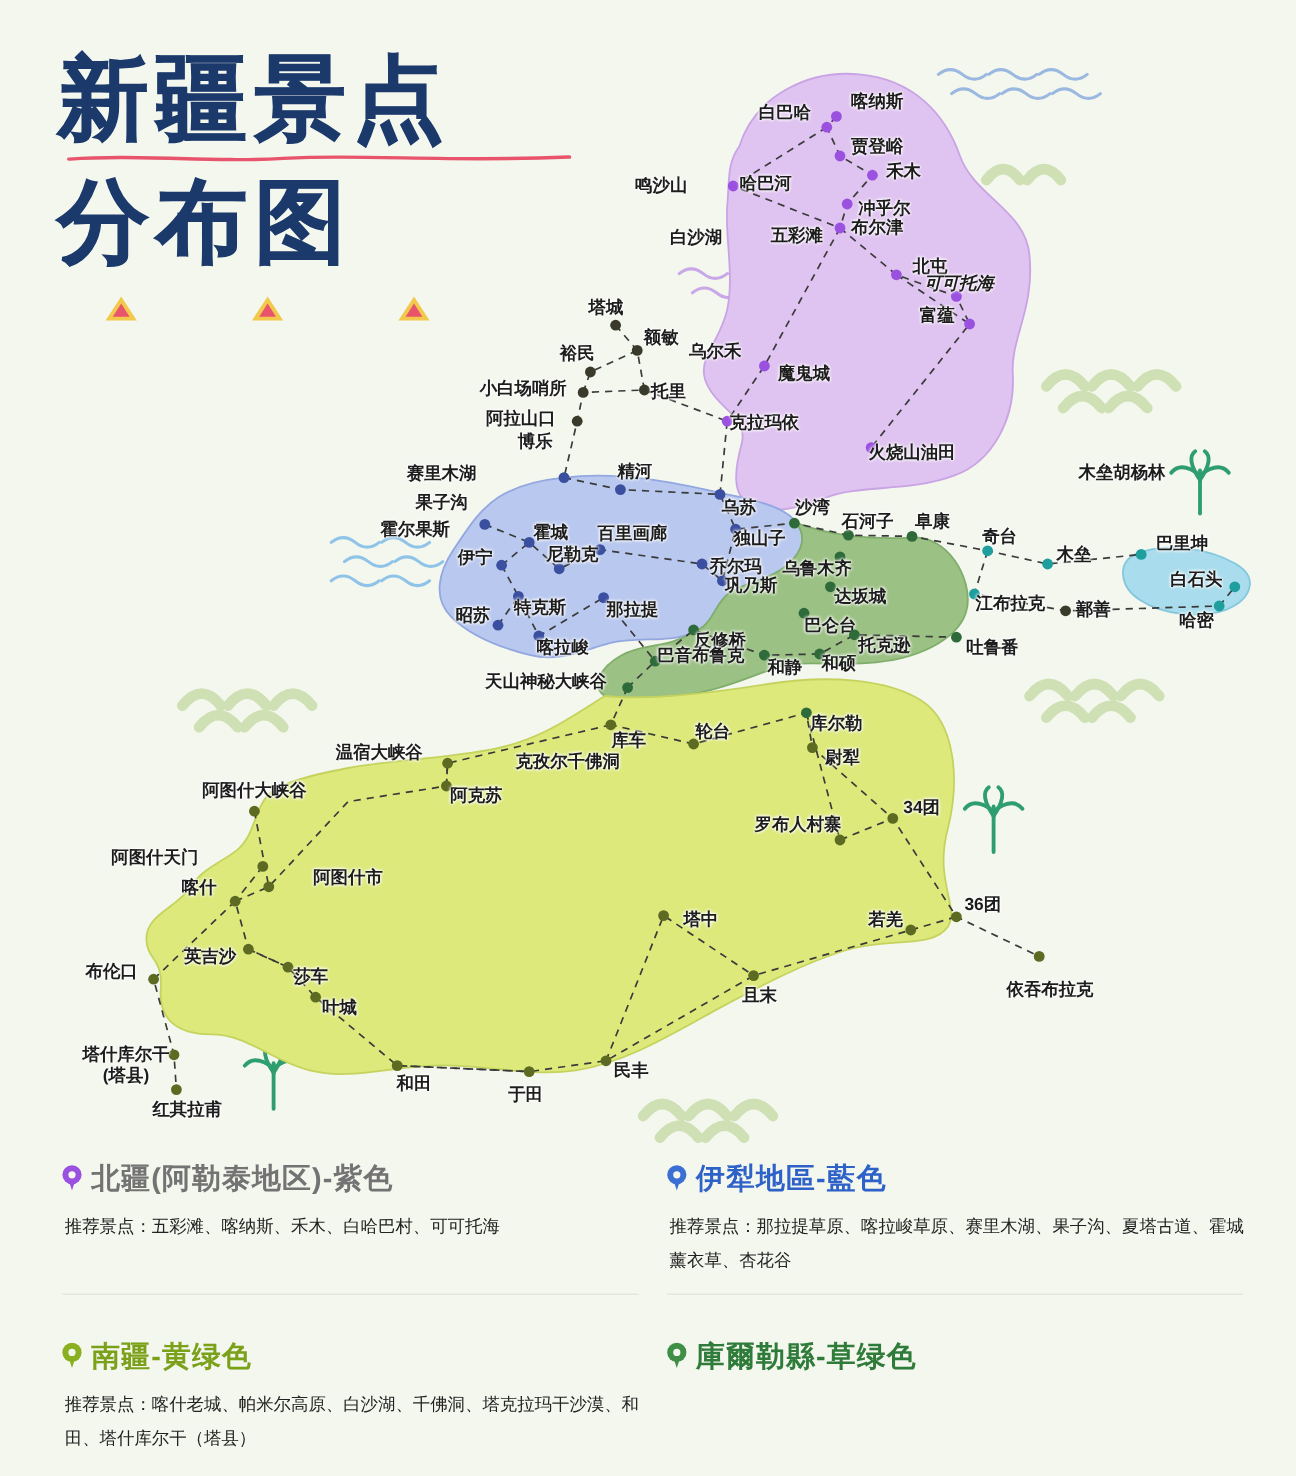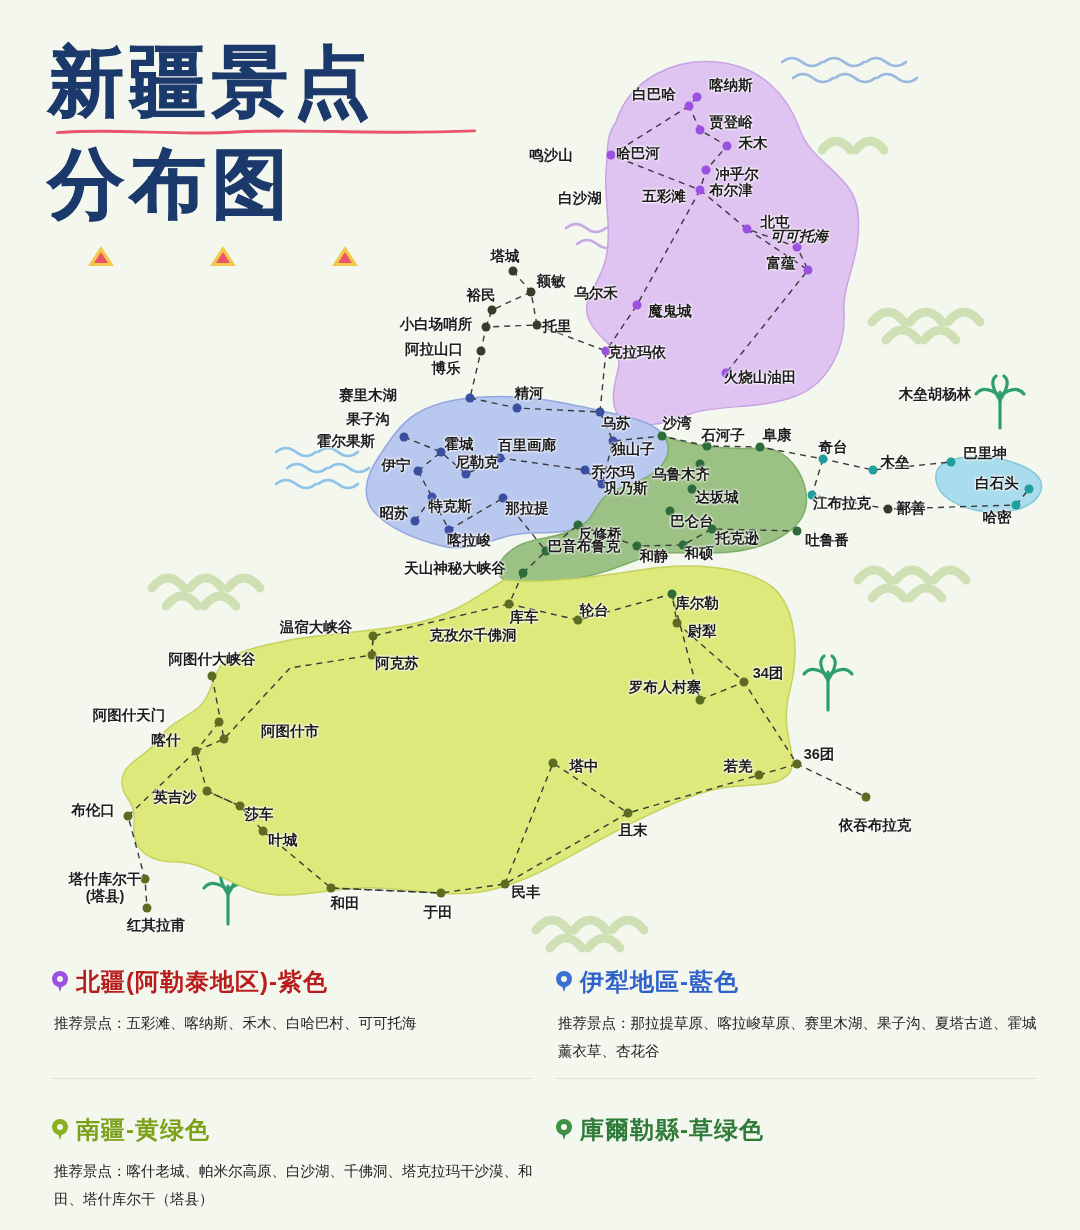--- a/index.html
+++ b/index.html
@@ -383,21 +383,21 @@
       <div class="lbl" style="left: 156px; top: 925px;">红其拉甫</div>
     </div>
 
   <div class="legend">
 
     <div class="legend-col" style="left:52px;top:0;">
       <div class="legend-head">
         <span class="pin" style="color:#9b51e0;">
             <i></i>
           </span>
-        <span class="legend-title" style="color:#b91c1c;">北疆(阿勒泰地区)-紫色</span>
+        <span class="legend-title" style="color:#737373;">北疆(阿勒泰地区)-紫色</span>
       </div>
       <div class="legend-body">推荐景点：五彩滩、喀纳斯、禾木、白哈巴村、可可托海</div>
     </div>
 
     <div class="legend-col" style="left:556px;top:0;">
       <div class="legend-head">
         <span class="pin" style="color:#3b6fd4;">
             <i></i>
           </span>
         <span class="legend-title" style="color:#2f62c8;">伊犁地區-藍色</span>

